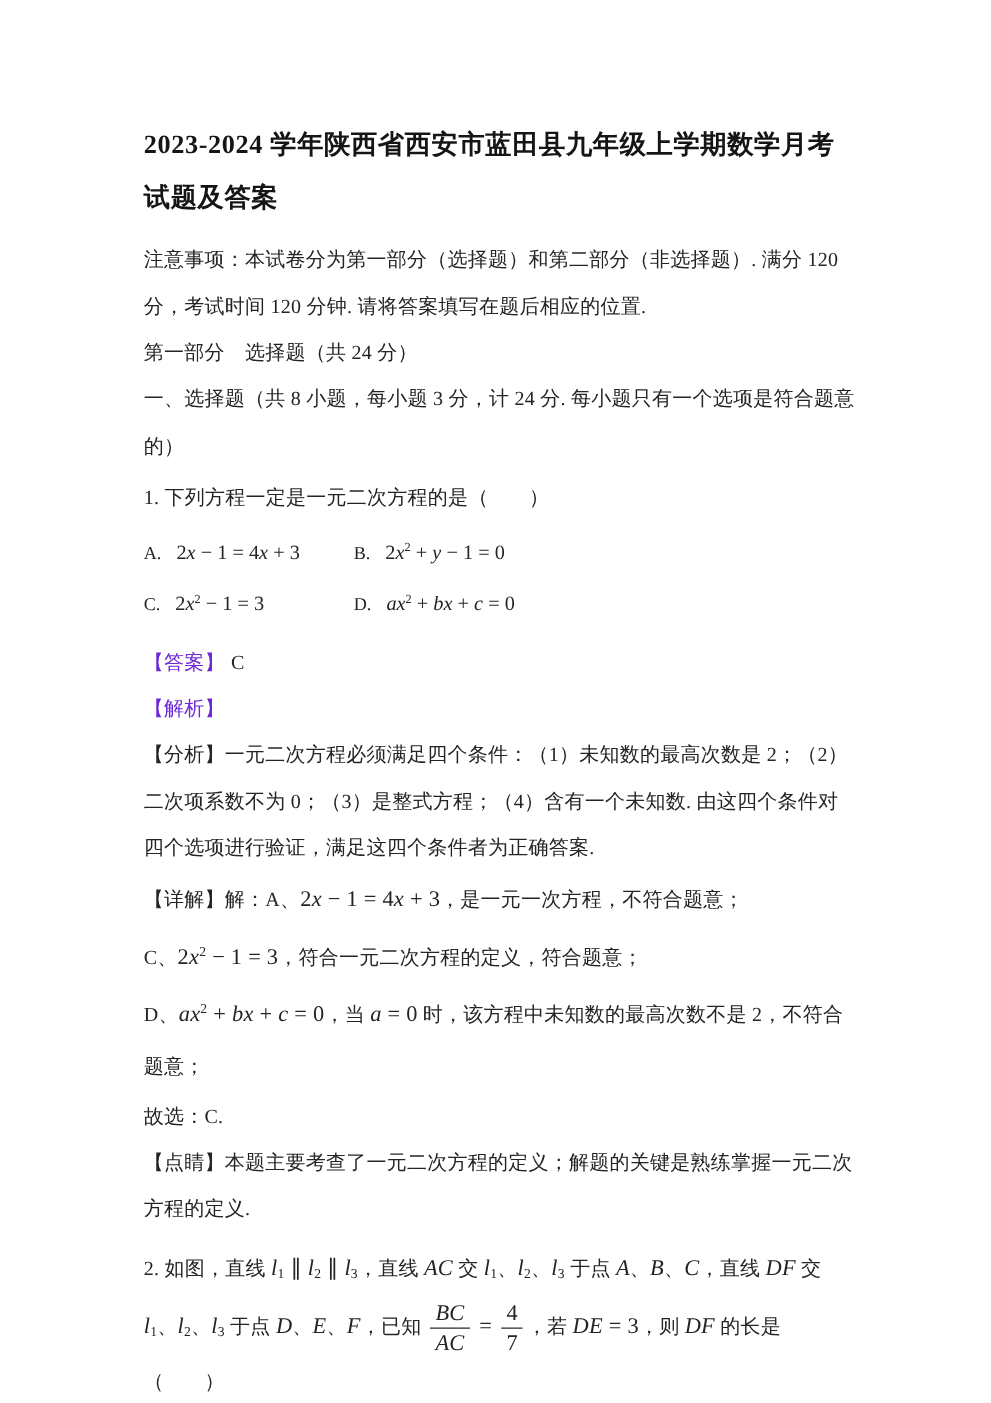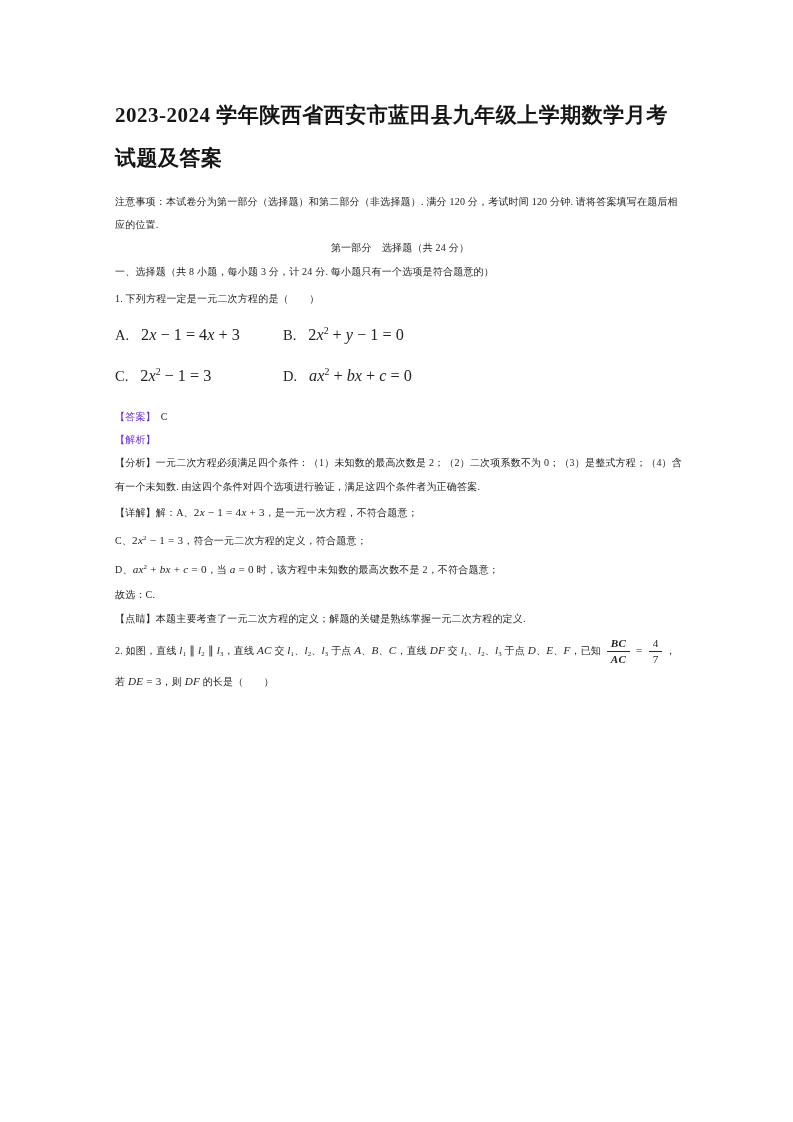--- a/index.html
+++ b/index.html
@@ -23,25 +23,25 @@
   .title {
     margin: 0 0 10px 0;
     font-size: 21px;
     font-weight: bold;
     color: #151515;
     line-height: 2.05;
     letter-spacing: 0.5px;
   }
   .para {
     margin: 0;
-    font-size: 10px;
+    font-size: 16px;
     line-height: 2.32;
     letter-spacing: 0.2px;
   }
-  .center { text-align: center; }
+  .center { }
   .blue { color: #6d28d9; }
   .answer-val { margin-left: 5px; }
 
   
   .mi { font-style: italic; font-size: 1.12em; }
   .mn { font-style: normal; font-size: 1.12em; }
   .sup { font-size: 0.68em; vertical-align: 0.6em; font-style: normal; }
   .sub { font-size: 0.68em; vertical-align: -0.25em; font-style: normal; }
   .mathline { line-height: 2.55; }
 
@@ -49,21 +49,21 @@
     display: inline-flex;
     flex-direction: column;
     text-align: center;
     vertical-align: middle;
     line-height: 1.3;
     font-size: 1.12em;
     margin: 0 3px;
   }
   .frac .fnum { padding: 0 4px; border-bottom: 1.3px solid #2a2a2a; }
   .frac .fden { padding: 0 4px; }
-  .frac.mi { font-style: italic; font-weight: bold; }
+  .frac.mi { font-style: italic; }
   .frac.mn { font-style: normal; }
 
   
   .opt-row {
     display: flex;
     margin: 13px 0 15px 0;
     font-size: 14.5px;
     line-height: 1.6;
     align-items: baseline;
   }

